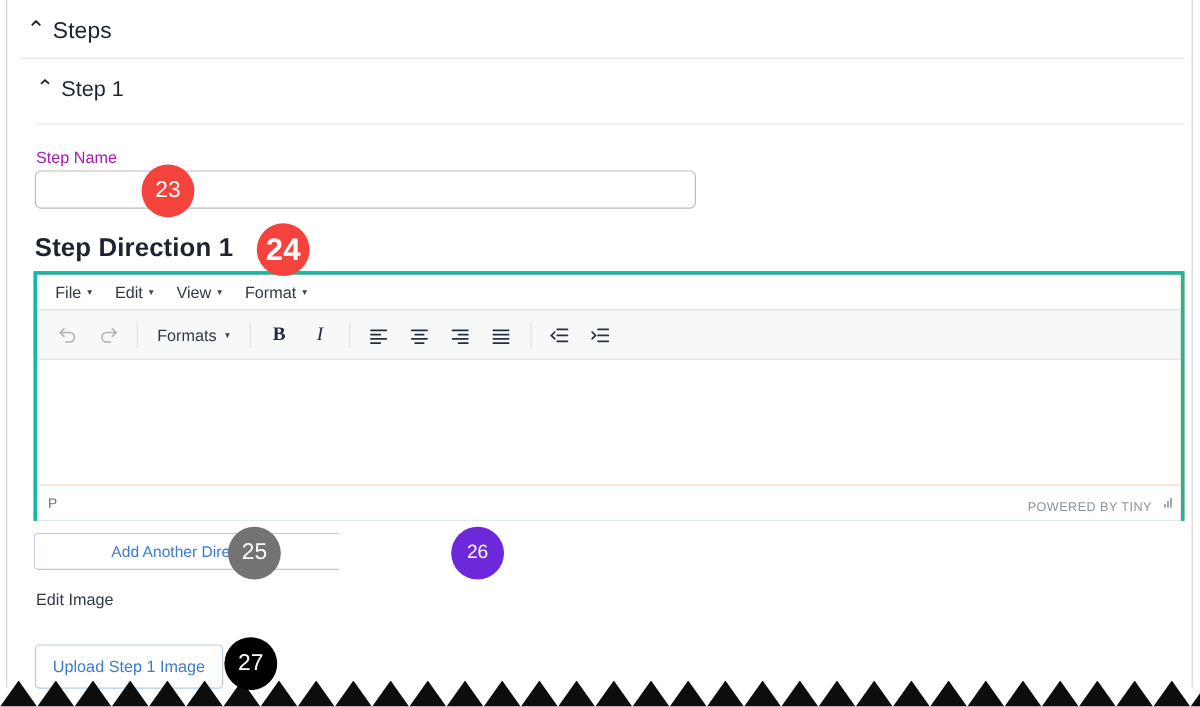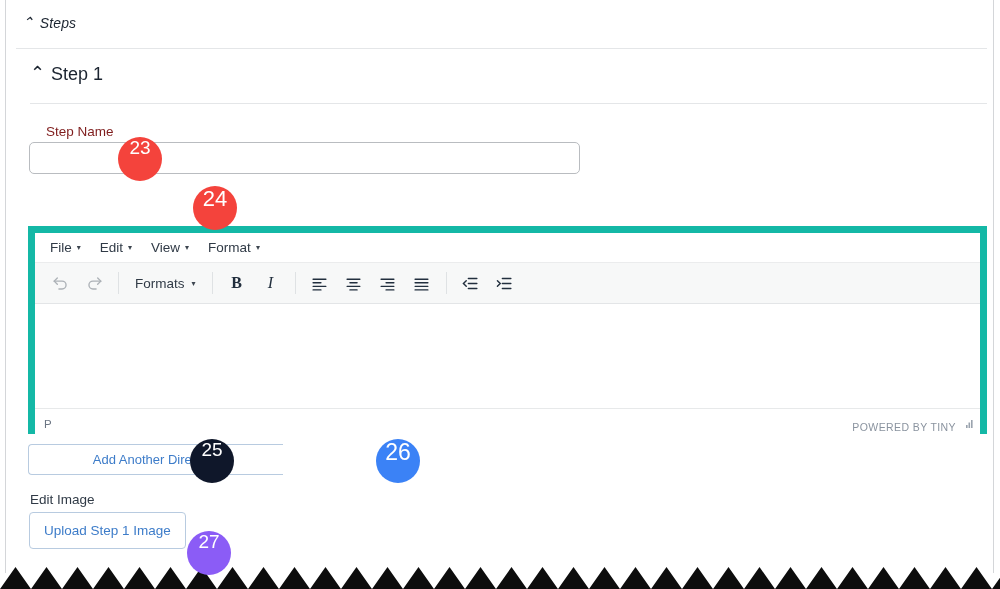--- a/index.html
+++ b/index.html
@@ -41,26 +41,25 @@
   
   .section-steps {
     position: absolute;
     left: 6px; top: 0;
     width: 987px;
   }
   .steps-header {
     padding: 14px 0 12px 16px;
   }
   .steps-title {
-    font-size: 14px;
+    font-size: 19px;
     color: #1b2430;
     font-weight: 400;
     letter-spacing: .1px;
     display: inline-block;
-    font-style: italic;
   }
   .chev {
     display: inline-block;
     color: #1b2430;
     font-weight: 400;
     margin-right: 6px;
     position: relative;
     top: -1px;
   }
   .hr-steps {
@@ -83,23 +82,23 @@
   .hr-step1 {
     position: absolute;
     left: 30px; top: 103px;
     width: 957px; height: 1px;
     background: #e4e6e8;
   }
 
   
   .label-step-name {
     position: absolute;
-    left: 46px; top: 124px;
-    font-size: 13.5px;
-    color: #7f1d1d;
+    left: 30px; top: 124px;
+    font-size: 13.5px;
+    color: #a21caf;
   }
   .input-step-name {
     position: absolute;
     left: 29px; top: 142px;
     width: 551px;
     height: 32px;
     box-sizing: border-box;
     border: 1px solid #b9bcc0;
     border-radius: 5px;
     background: #ffffff;
@@ -120,21 +119,21 @@
     letter-spacing: .1px;
   }
 
   
   .editor {
     position: absolute;
     left: 28px; top: 226px;
     width: 959px;
     height: 208px;
     box-sizing: border-box;
-    border: 7px solid #14b8a6;
+    border: 3px solid #14b8a6;
     background: #f97316;
   }
   .editor-menubar {
     height: 29px;
     background: #ffffff;
     display: flex;
     align-items: center;
     padding-left: 6px;
     box-sizing: border-box;
   }
@@ -257,21 +256,21 @@
 
   
   .label-step-image {
     position: absolute;
     left: 30px; top: 492px;
     font-size: 13.5px;
     color: #303a46;
   }
   .btn-upload {
     position: absolute;
-    left: 29px; top: 512px;
+    left: 29px; top: 537px;
     height: 37px;
     padding: 0 14px;
     box-sizing: border-box;
     border: 1px solid #b8cbe0;
     border-radius: 4px;
     background: #ffffff;
     color: #3d7cc9;
     font-family: "Liberation Sans", sans-serif;
     font-size: 13.5px;
     display: flex;
@@ -291,21 +290,21 @@
     pointer-events: none;
   }
 
   
   .badge {
     position: absolute;
     border-radius: 50%;
     background: #f4433c;
     color: #ffffff;
     display: flex;
-    align-items: flex-start;
+    align-items: center;
     justify-content: center;
     font-family: "Liberation Sans", sans-serif;
     font-weight: 400;
     z-index: 50;
   }
 </style>
 </head>
 <body>
 
 <div id="page-frame">
@@ -321,20 +320,21 @@
   <div class="hr-steps"></div>
 
   <div class="step1-header">
     <span class="step1-title"><span class="chev">⌃</span><span>Step 1</span></span>
   </div>
   <div class="hr-step1"></div>
 
   <div class="label-step-name">Step Name</div>
   <input class="input-step-name" type="text" placeholder="" style="">
 
+  <div class="heading-step-direction">Step Direction 1</div>
 
   <div class="editor">
 
     <div class="editor-menubar">
       <div class="menu-item">
         <span>File</span>
         <span class="caret">▾</span>
       </div>
       <div class="menu-item">
         <span>Edit</span>
@@ -462,25 +462,25 @@
   <div class="label-step-image">Edit Image</div>
   <div class="btn-upload">Upload Step 1 Image</div>
 
   <div id="torn-edge"><svg width="1000" height="22" viewBox="0 0 1000 22">
         <path d="M 0 22 L 15.5 0 L 31 22 L 46.5 0 L 62 22 L 77.5 0 L 93 22 L 108.5 0 L 124 22 L 139.5 0 L 155 22 L 170.5 0 L 186 22 L 201.5 0 L 217 22 L 232.5 0 L 248 22 L 263.5 0 L 279 22 L 294.5 0 L 310 22 L 325.5 0 L 341 22 L 356.5 0 L 372 22 L 387.5 0 L 403 22 L 418.5 0 L 434 22 L 449.5 0 L 465 22 L 480.5 0 L 496 22 L 511.5 0 L 527 22 L 542.5 0 L 558 22 L 573.5 0 L 589 22 L 604.5 0 L 620 22 L 635.5 0 L 651 22 L 666.5 0 L 682 22 L 697.5 0 L 713 22 L 728.5 0 L 744 22 L 759.5 0 L 775 22 L 790.5 0 L 806 22 L 821.5 0 L 837 22 L 852.5 0 L 868 22 L 883.5 0 L 899 22 L 914.5 0 L 930 22 L 945.5 0 L 961 22 L 976.5 0 L 992 22 L 1007.5 0 L 1023 22 L 1038.5 0 L 1054 22 L 1000 22 Z" fill="#0d0d0d"></path>
       </svg></div>
 
 <div class="badge" style="left: 118px; top: 137px; width: 44px; height: 44px; font-size: 19px; background: rgb(244, 67, 60); color: rgb(255, 255, 255);">
       <span>23</span>
     </div>
-    <div class="badge" style="left: 193px; top: 186px; width: 44px; height: 44px; font-size: 22px; background: rgb(244, 67, 60); color: rgb(255, 255, 255);">
+    <div class="badge" style="left: 214px; top: 186px; width: 44px; height: 44px; font-size: 26px; background: rgb(244, 67, 60); color: rgb(255, 255, 255); font-weight: bold;">
       <span>24</span>
     </div>
-    <div class="badge" style="left: 190px; top: 439px; width: 44px; height: 44px; font-size: 19px; background: #0f172a; color: rgb(255, 255, 255);">
+    <div class="badge" style="left: 190px; top: 439px; width: 44px; height: 44px; font-size: 19px; background: #737373; color: rgb(255, 255, 255);">
       <span>25</span>
     </div>
-    <div class="badge" style="left: 376px; top: 439px; width: 44px; height: 44px; font-size: 23px; background: #3b82f6; color: rgb(255, 255, 255);">
+    <div class="badge" style="left: 376px; top: 439px; width: 44px; height: 44px; font-size: 16px; background: #6d28d9; color: rgb(255, 255, 255);">
       <span>26</span>
     </div>
-    <div class="badge" style="left: 187px; top: 531px; width: 44px; height: 44px; font-size: 19px; background: #8b5cf6; color: rgb(255, 255, 255);">
+    <div class="badge" style="left: 187px; top: 531px; width: 44px; height: 44px; font-size: 19px; background: #000000; color: rgb(255, 255, 255);">
       <span>27</span>
     </div>
   </div>
 
 </body></html>

